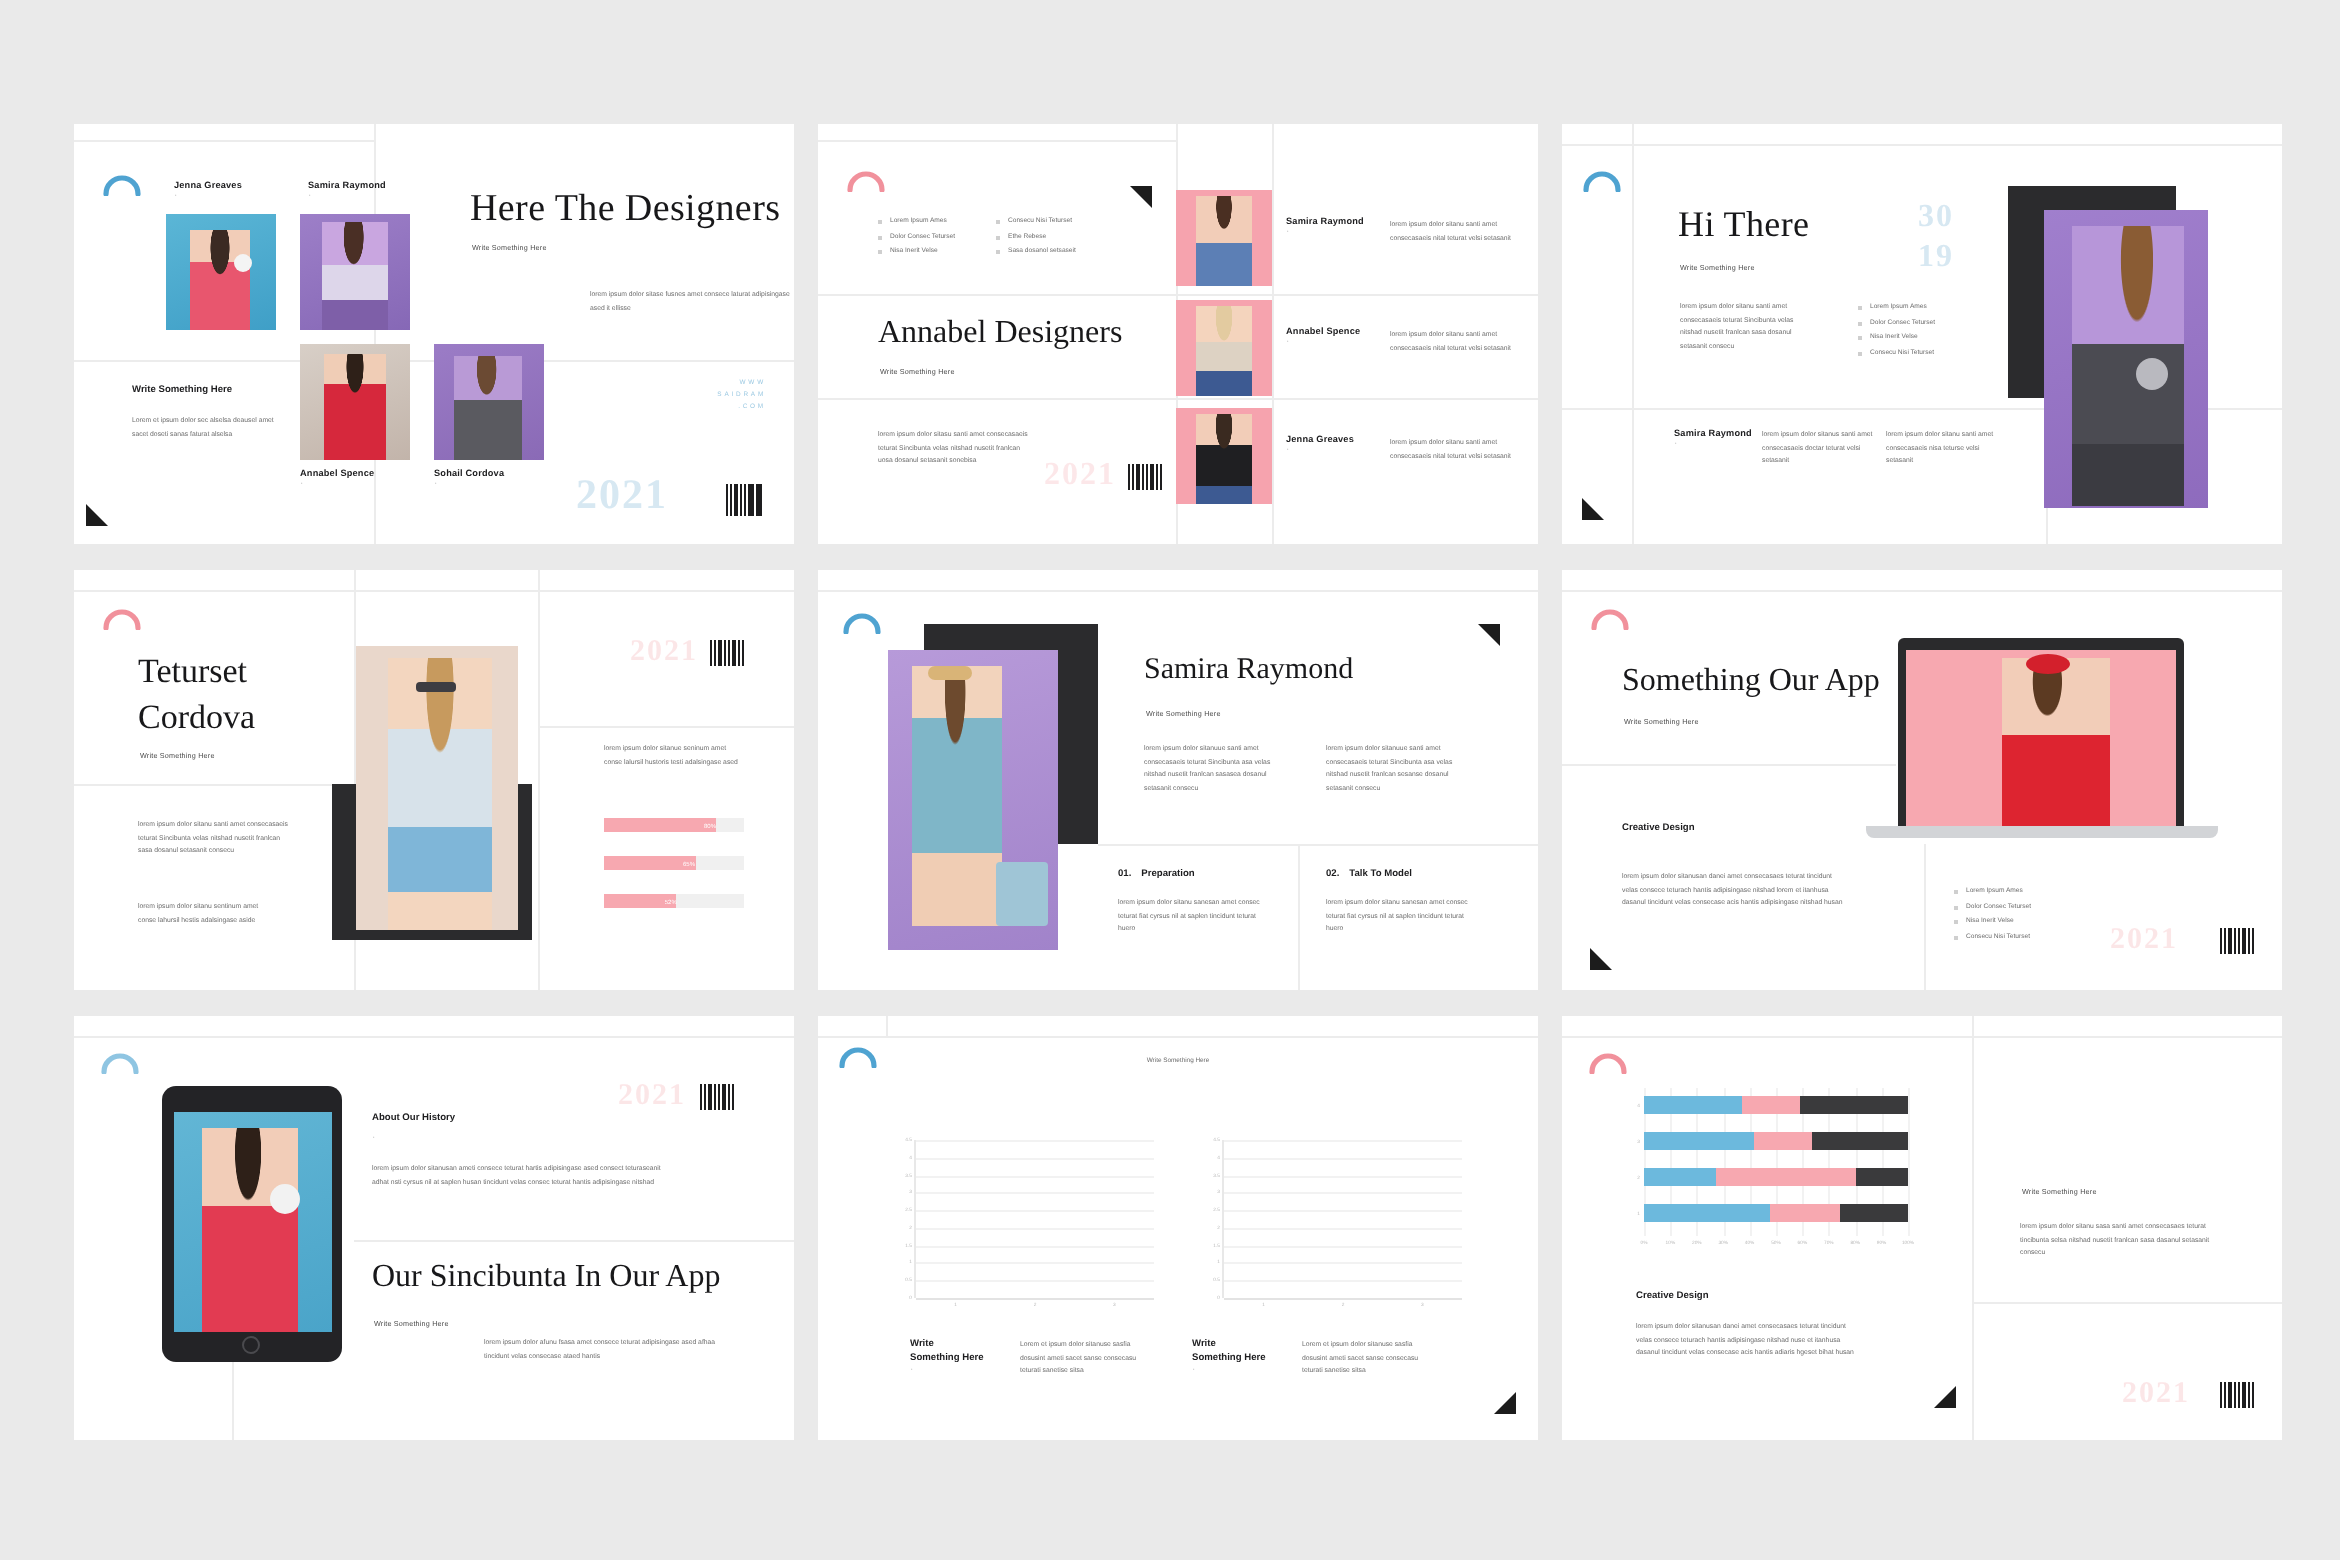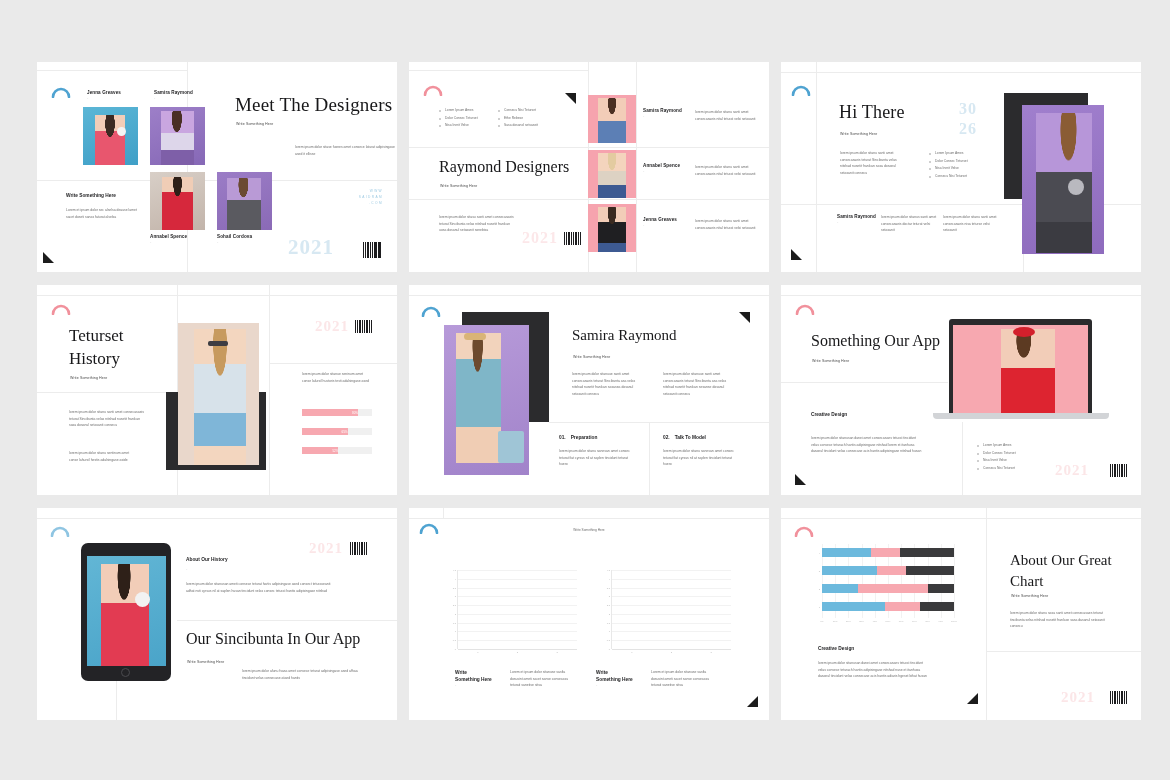--- a/index.html
+++ b/index.html
@@ -141,21 +141,21 @@
 
     <div style="position:absolute;left:113px;top:172px;">
       <div class="name">Annabel Spence</div>
         <div class="dot">·</div>
     </div>
     <div style="position:absolute;left:180px;top:172px;">
       <div class="name">Sohail Cordova</div>
         <div class="dot">·</div>
     </div>
 
-    <div class="serif h1" style="position:absolute;left:198px;top:32px;">Meet The Designers</div>
+    <div class="serif h1" style="position:absolute;left:198px;top:32px;">Here The Designers</div>
     <div class="sub" style="position:absolute;left:199px;top:56px;">Write Something Here</div>
     <div class="body" style="position:absolute;left:258px;top:82px;width:105px;">lorem ipsum dolor sitase fusnes amet consece laturat adipisingase ased it ellisse</div>
 
     <div class="bold-sm" style="position:absolute;left:29px;top:131px;">Write Something Here</div>
     <div class="body" style="position:absolute;left:29px;top:145px;width:72px;">Lorem et ipsum dolor sec alselsa deausel amet sacet doseti sanas faturat alselsa</div>
 
     <div style="position:absolute;right:14px;top:126px;text-align:right;line-height:1.9;">
       <div class="tiny" style="letter-spacing:1.4px;color:#9cc9e2;">WWW</div>
       <div class="tiny" style="letter-spacing:1.4px;color:#9cc9e2;">SAIDRAM</div>
       <div class="tiny" style="letter-spacing:1.4px;color:#9cc9e2;">.COM</div>
@@ -211,21 +211,21 @@
           <i class="bd"></i>
           <span>Ethe Rebese</span>
         </div>
       <div class="bl-item">
           <i class="bd"></i>
           <span>Sasa dosanol setsaseit</span>
         </div>
     </div>
     <div class="corner tr" style="left:156px;top:31px;"></div>
 
-    <div class="serif h2" style="position:absolute;left:30px;top:96px;">Raymond Designers</div>
+    <div class="serif h2" style="position:absolute;left:30px;top:96px;">Annabel Designers</div>
     <div class="sub" style="position:absolute;left:31px;top:118px;">Write Something Here</div>
     <div class="body" style="position:absolute;left:30px;top:152px;width:78px;">lorem ipsum dolor sitasu santi amet consecasaeis teturat Sincibunta velas nitshad nusetit franlcan uosa dosanul setasanit sonebisa</div>
 
     <div class="year pink" style="left:113px;bottom:25px;font-size:16px;opacity:.75;">2021</div>
     <div class="barcode" style="left:155px;bottom:27px;height:13px;">
       <i style="width:1.2px"></i>
         <i style="width:.7px"></i>
         <i style="width:2px"></i>
         <i style="width:.7px"></i>
         <i style="width:1.3px"></i>
@@ -270,21 +270,21 @@
 
     <div class="logo" style="left:10px;top:22px;">
       <svg viewBox="0 0 20 12">
           <path d="M2 11 A8 8 0 0 1 18 11" fill="none" stroke="#4fa3d1" stroke-width="2.6" stroke-linecap="round"></path>
         </svg>
     </div>
 
     <div class="serif h1" style="position:absolute;left:58px;top:40px;font-size:18px;">Hi There</div>
     <div class="sub" style="position:absolute;left:59px;top:66px;">Write Something Here</div>
     <div class="year blue" style="left:178px;top:38px;font-size:16px;">30</div>
-    <div class="year blue" style="left:178px;top:58px;font-size:16px;">26</div>
+    <div class="year blue" style="left:178px;top:58px;font-size:16px;">19</div>
 
     <div class="body" style="position:absolute;left:59px;top:88px;width:68px;">lorem ipsum dolor sitanu santi amet consecasaeis teturat Sincibunta velas nitshad nusetit franlcan sasa dosanul setasanit consecu</div>
     <div style="position:absolute;left:148px;top:89px;width:62px;">
       <div class="bl-item">
           <i class="bd"></i>
           <span>Lorem Ipsum Ames</span>
         </div>
       <div class="bl-item">
           <i class="bd"></i>
           <span>Dolor Consec Teturset</span>
@@ -322,21 +322,21 @@
     <div class="hl h" style="top:10px;"></div>
 
     <div class="logo" style="left:14px;top:18px;">
       <svg viewBox="0 0 20 12">
           <path d="M2 11 A8 8 0 0 1 18 11" fill="none" stroke="#f1919c" stroke-width="2.6" stroke-linecap="round"></path>
         </svg>
     </div>
 
     <div class="serif" style="position:absolute;left:32px;top:40px;font-size:17px;line-height:1.35;">
       <div>Teturset</div>
-      <div>History</div>
+      <div>Cordova</div>
     </div>
     <div class="sub" style="position:absolute;left:33px;top:87px;">Write Something Here</div>
 
     <div class="blockdark" style="left:129px;top:107px;width:100px;height:78px;"></div>
     <div class="photo" style="left:141px;top:38px;width:81px;height:142px;background:#e9d7cb;">
       <div class="figure" style="left:16px;top:6px;width:52px;height:136px;background:radial-gradient(ellipse at 50% 11%,#c79a5e 0 18%,transparent 19%),linear-gradient(#f3d6bf 0 26%,#d7e2ea 26% 62%,#7fb6d8 62% 86%,#f3d6bf 86% 100%);"></div>
       <div class="figure" style="left:30px;top:18px;width:20px;height:5px;border-radius:2px;background:#3d3d42;"></div>
     </div>
 
     <div class="body" style="position:absolute;left:32px;top:124px;width:76px;">lorem ipsum dolor sitanu santi amet consecasaeis teturat Sincibunta velas nitshad nusetit franlcan sasa dosanul setasanit consecu</div>
@@ -692,24 +692,20 @@
         <div class="xlab" style="left:80%">80%</div>
         <div class="xlab" style="left:90%">90%</div>
         <div class="xlab" style="left:100%">100%</div>
       </div>
     </div>
 
     <div class="bold-sm" style="position:absolute;left:37px;top:138px;">Creative Design</div>
     <div class="body" style="position:absolute;left:37px;top:152px;width:113px;">lorem ipsum dolor sitanusan danei amet consecasaes teturat tincidunt velas consece teturach hantis adipisingase nitshad nuse et itanhusa dasanul tincidunt velas consecase acis hantis adiaris hgeset bihat husan</div>
     <div class="corner br" style="left:186px;bottom:16px;"></div>
 
-    <div class="serif" style="position:absolute;left:229px;top:42px;font-size:15px;line-height:1.4;width:115px;">
-      <div>About Our Great</div>
-      <div>Chart</div>
-    </div>
     <div class="sub" style="position:absolute;left:230px;top:82px;">Write Something Here</div>
     <div class="body" style="position:absolute;left:229px;top:102px;width:105px;">lorem ipsum dolor sitanu sasa santi amet consecasaes teturat tincibunta selsa nitshad nusetit franlcan sasa dasanul setasanit consecu</div>
 
     <div class="year pink" style="left:280px;bottom:14px;font-size:15px;opacity:.8;">2021</div>
     <div class="barcode" style="right:14px;bottom:16px;height:13px;">
       <i style="width:1.2px"></i>
         <i style="width:.7px"></i>
         <i style="width:2px"></i>
         <i style="width:.7px"></i>
         <i style="width:1.3px"></i>

